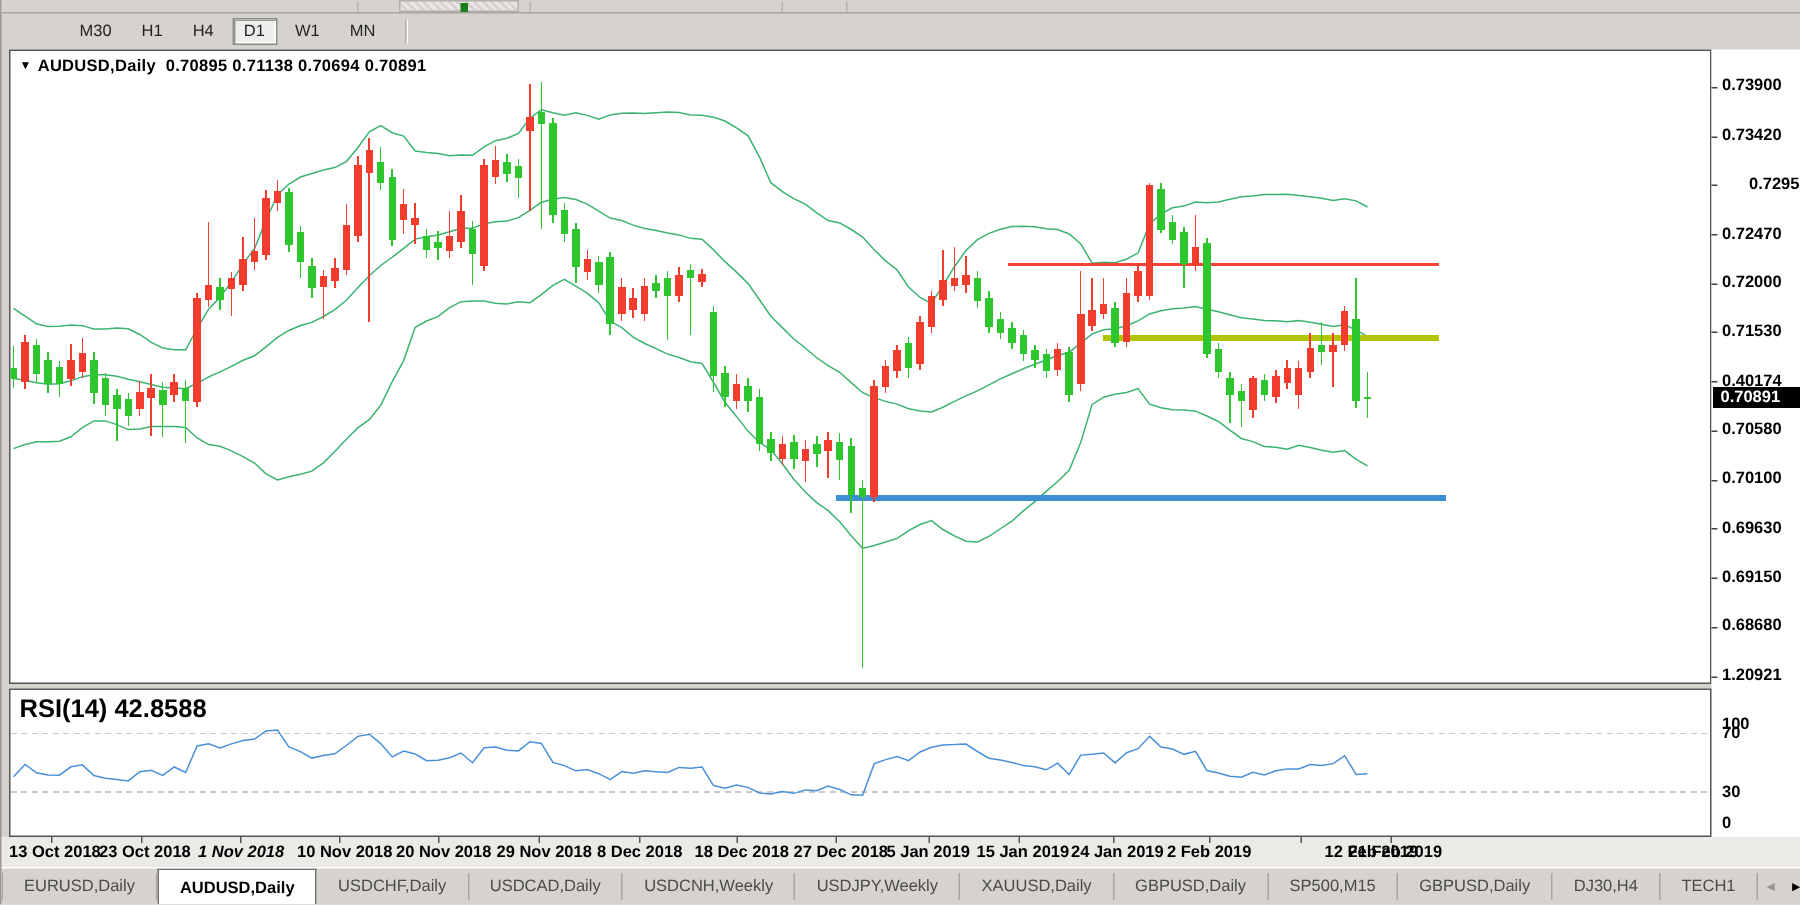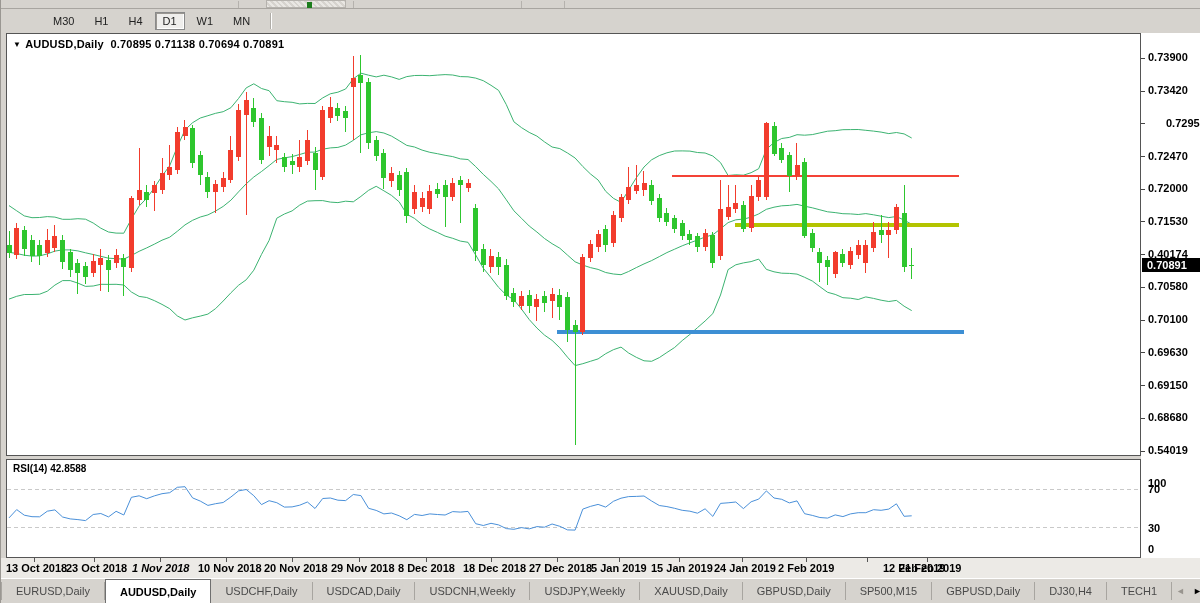--- a/index.html
+++ b/index.html
@@ -28,21 +28,21 @@
             border:1px solid #555;}
   .axiscol{position:absolute;left:1140px;top:33px;width:60px;height:525px;background:#fff;}
   svg{position:absolute;left:0;top:0;}
   .chart-title{position:absolute;left:12px;top:38px;font-size:11px;font-weight:bold;color:#000;
                letter-spacing:.2px;}
   .chart-title .tri{font-size:8px;vertical-align:1px;margin-right:4px;}
   .pricelabel{position:absolute;left:1147px;font-size:11px;font-weight:bold;color:#000;height:13px;line-height:13px;}
   .pricedash{position:absolute;left:1140px;width:4px;height:1px;background:#444;}
   .pricetag{position:absolute;left:1141px;width:58px;height:14px;background:#000;color:#fff;
             font-size:11px;font-weight:bold;line-height:14px;padding-left:5px;}
-  .rsilabel{position:absolute;left:12px;top:463px;font-size:10px;font-weight:bold;color:#000;}
+  .rsilabel{position:absolute;left:12px;top:463px;font-size:17px;font-weight:bold;color:#000;}
   .dateaxis{position:absolute;left:0;top:558px;width:1200px;height:20px;background:#eceae6;}
   .datelabel{position:absolute;top:4px;font-size:11px;font-weight:bold;color:#000;white-space:nowrap;}
   .datetick{position:absolute;top:0;width:1px;height:4px;background:#555;}
   
   .tabbar{position:absolute;left:0;top:578px;width:1200px;height:25px;background:#d6d3ce;
           border-top:1px solid #fff;display:flex;align-items:stretch;font-size:11px;overflow:hidden;}
   .tabstub{width:10px;border-right:1px solid #a8a5a0;margin:3px 0;}
   .tab{display:flex;align-items:center;padding:0 14px;color:#4a4a4a;white-space:nowrap;
        border-right:1px solid #a8a5a0;margin:3px 0;cursor:default;}
   .tab.active{background:#fff;color:#000;font-weight:bold;margin:0;border:1px solid #6f6f6f;
@@ -346,21 +346,21 @@
       <div class="pricelabel" style="top: 280.155px;">0.70580</div>
       <div class="pricedash" style="top: 286.655px;"></div>
       <div class="pricelabel" style="top: 313.259px;">0.70100</div>
       <div class="pricedash" style="top: 319.759px;"></div>
       <div class="pricelabel" style="top: 345.672px;">0.69630</div>
       <div class="pricedash" style="top: 352.172px;"></div>
       <div class="pricelabel" style="top: 378.776px;">0.69150</div>
       <div class="pricedash" style="top: 385.276px;"></div>
       <div class="pricelabel" style="top: 411.19px;">0.68680</div>
       <div class="pricedash" style="top: 417.69px;"></div>
-      <div class="pricelabel" style="top: 444.293px;">0.54019</div>
+      <div class="pricelabel" style="top: 444.293px;">1.20921</div>
       <div class="pricedash" style="top: 450.793px;"></div>
     </div>
   <div class="pricetag" style="top:258px">0.70891</div>
 
   <div class="rsipanel"></div>
   <svg id="rsi-svg" style="left:6px;top:460px" width="1133" height="97" viewBox="0 0 1133 97">
       <line x1="0" x2="1133" y1="29.1" y2="29.1" stroke="#c9c9c9" stroke-width="1" stroke-dasharray="4 3" shape-rendering="crispEdges"></line>
       <line x1="0" x2="1133" y1="67.9" y2="67.9" stroke="#c9c9c9" stroke-width="1" stroke-dasharray="4 3" shape-rendering="crispEdges"></line>
       <polyline points="2.0,57.9 9.7,49.6 17.3,55.2 25.0,56.7 32.6,56.8 40.3,51.2 47.9,49.9 55.6,57.0 63.2,58.9 70.9,59.6 78.5,60.6 86.2,54.5 93.8,53.5 101.5,56.9 109.1,51.3 116.8,55.0 124.4,37.3 132.1,35.8 139.7,38.7 147.3,35.9 155.0,33.7 162.7,32.7 170.3,27.3 178.0,26.7 185.6,37.9 193.3,41.1 200.9,45.4 208.6,43.7 216.2,42.5 223.9,37.0 231.5,30.9 239.2,29.5 246.8,35.7 254.5,44.6 262.1,40.7 269.8,42.7 277.4,47.1 285.1,46.9 292.7,45.2 300.4,42.0 308.0,48.5 315.7,38.5 323.3,38.0 330.9,40.2 338.6,40.6 346.3,34.5 353.9,35.6 361.6,48.3 369.2,50.4 376.9,53.9 384.5,53.0 392.2,55.8 399.8,59.7 407.5,54.4 415.1,55.5 422.8,53.9 430.4,54.5 438.1,55.0 445.7,51.6 453.4,52.1 461.0,51.4 468.7,63.7 476.3,65.5 484.0,63.3 491.6,64.9 499.3,68.6 506.9,69.3 514.6,67.6 522.2,68.9 529.9,66.6 537.5,67.2 545.1,64.0 552.8,66.3 560.5,69.9 568.1,70.1 575.8,49.1 583.4,46.4 591.1,44.4 598.7,47.1 606.4,41.3 614.0,38.2 621.6,36.6 629.3,36.4 637.0,36.0 644.6,41.0 652.3,45.5 659.9,46.6 667.6,48.3 675.2,50.3 682.9,51.2 690.5,53.2 698.1,48.8 705.8,56.4 713.5,43.4 721.1,42.8 728.8,42.0 736.4,48.6 744.1,41.8 751.7,39.1 759.4,30.9 767.0,38.0 774.7,39.3 782.3,42.9 790.0,40.9 797.6,53.7 805.3,55.4 812.9,57.5 820.6,58.1 828.2,54.9 835.9,56.6 843.5,53.9 851.2,52.7 858.8,52.7 866.5,49.7 874.1,50.3 881.8,49.1 889.4,43.8 897.1,56.3 904.7,55.8" fill="none" stroke="#4a90d9" stroke-width="1"></polyline>
     </svg>

